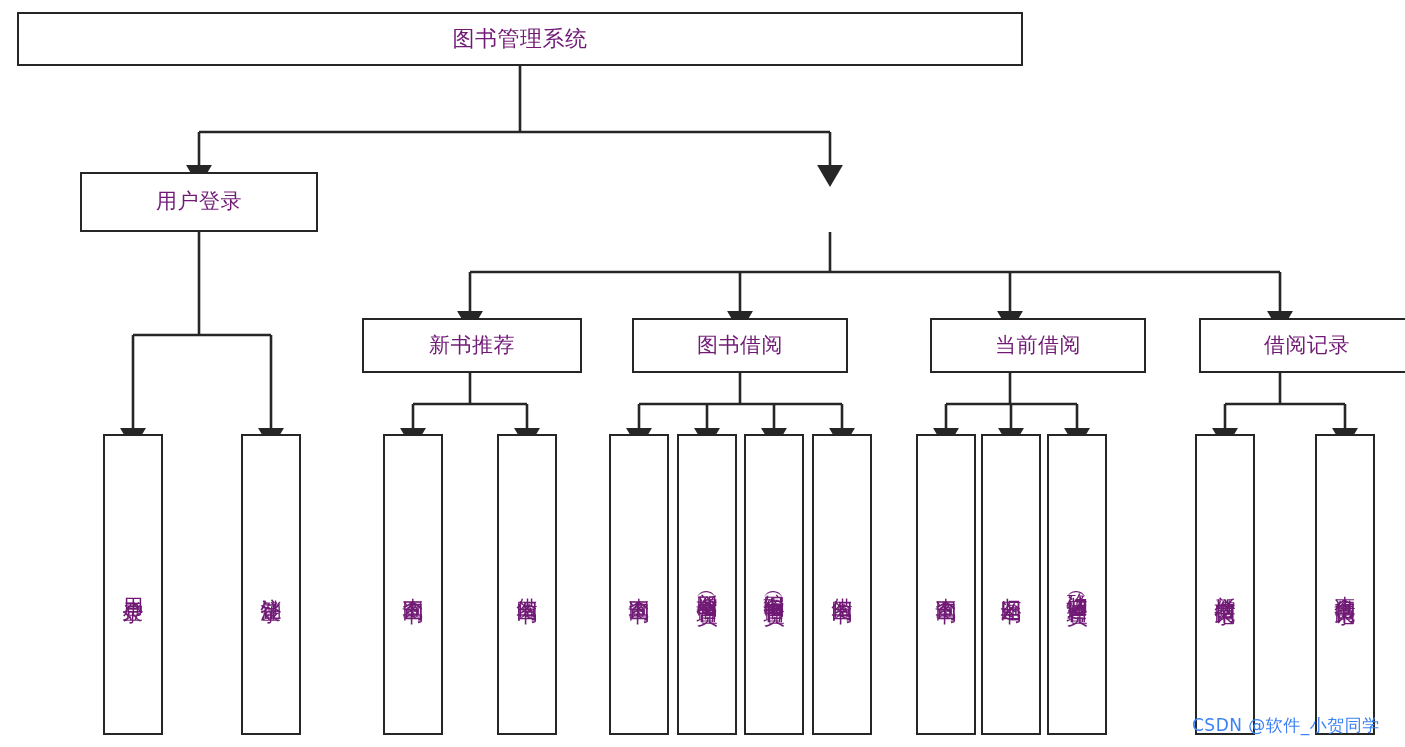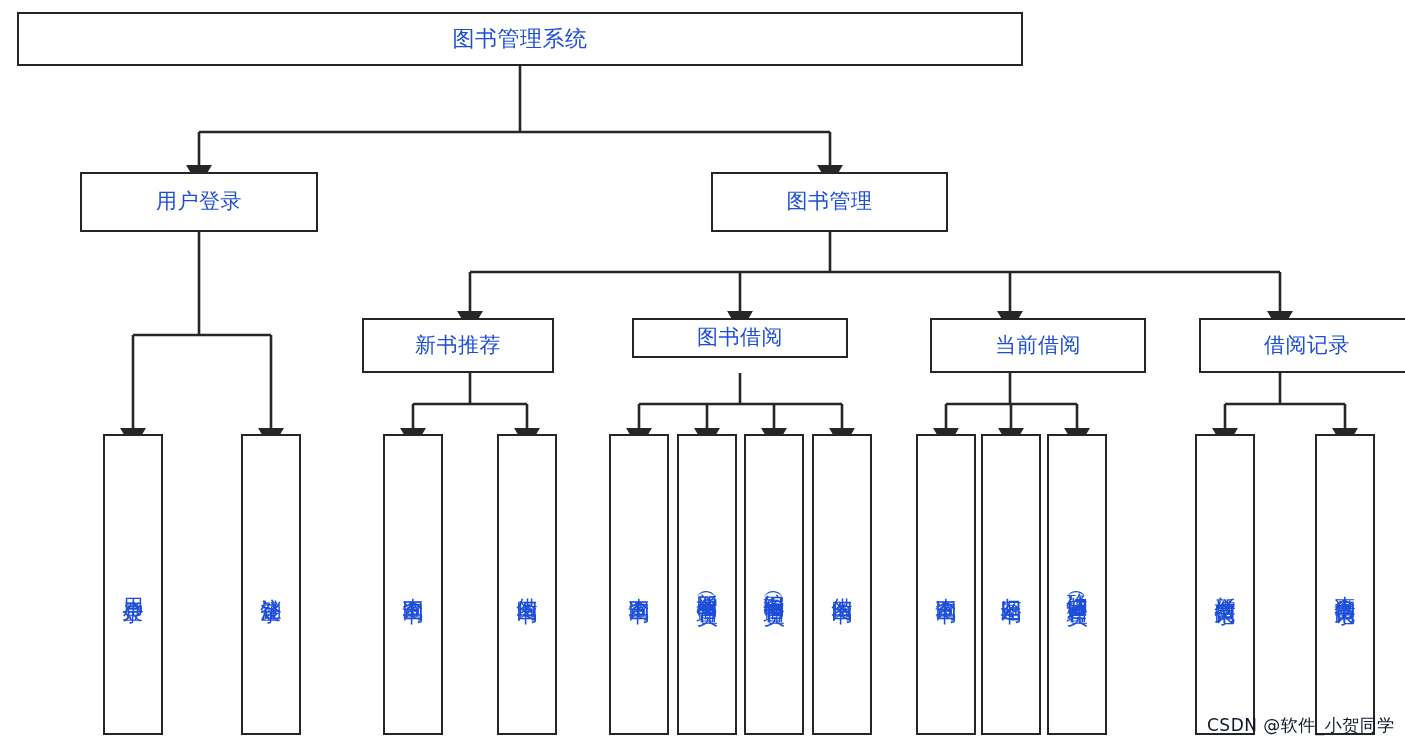--- a/index.html
+++ b/index.html
@@ -27,21 +27,21 @@
     pointer-events: none;
   }
   .node {
     position: absolute;
     box-sizing: border-box;
     background: #ffffff;
     border: 2.5px solid #262626;
     display: flex;
     align-items: center;
     justify-content: center;
-    color: #1d4ed8;
+    color: #701a75;
   }
   .node .label {
     display: block;
     text-align: center;
     line-height: 1.12;
   }
   
   .node.horiz .label {
     font-size: 21px;
     letter-spacing: 0.5px;
@@ -60,24 +60,23 @@
     writing-mode: vertical-rl;
     text-orientation: upright;
     font-size: 21px;
     line-height: 1.05;
     letter-spacing: 2px;
     white-space: nowrap;
   }
   .watermark {
     position: absolute;
     font-size: 17px;
-    color: #0f172a;
+    color: #3b82f6;
     white-space: nowrap;
     letter-spacing: 0.5px;
-    margin-left: 15px;
   }
 </style>
 </head>
 <body>
 
 <div id="canvas">
 
   <svg class="connectors" viewBox="0 0 1405 747" xmlns="http://www.w3.org/2000/svg">
     <defs>
       <marker id="arrow" markerWidth="9" markerHeight="10" refX="1.2" refY="5" orient="auto" markerUnits="strokeWidth">
@@ -128,28 +127,25 @@
     </g>
   </svg>
 
   <div class="node horiz root" style="left:17px; top:12px; width:1006px; height:54px;">
     <span class="label">图书管理系统</span>
   </div>
 
   <div class="node horiz" style="left:80px; top:172px; width:238px; height:60px;">
     <span class="label">用户登录</span>
   </div>
-  <div class="node horiz" style="left:711px; top:172px; width:237px; height:60px;">
-    <span class="label">图书管理</span>
-  </div>
 
-  <div class="node horiz" style="left:362px; top:318px; width:192px; height:55px;">
+  <div class="node horiz" style="left:362px; top:318px; width:220px; height:55px;">
     <span class="label">新书推荐</span>
   </div>
-  <div class="node horiz" style="left:632px; top:318px; width:216px; height:40px;">
+  <div class="node horiz" style="left:632px; top:318px; width:216px; height:55px;">
     <span class="label">图书借阅</span>
   </div>
   <div class="node horiz" style="left:930px; top:318px; width:216px; height:55px;">
     <span class="label">当前借阅</span>
   </div>
   <div class="node horiz" style="left:1199px; top:318px; width:216px; height:55px;">
     <span class="label">借阅记录</span>
   </div>
 
   <div class="node vert" style="left:103px; top:434px; width:60px; height:301px;">

